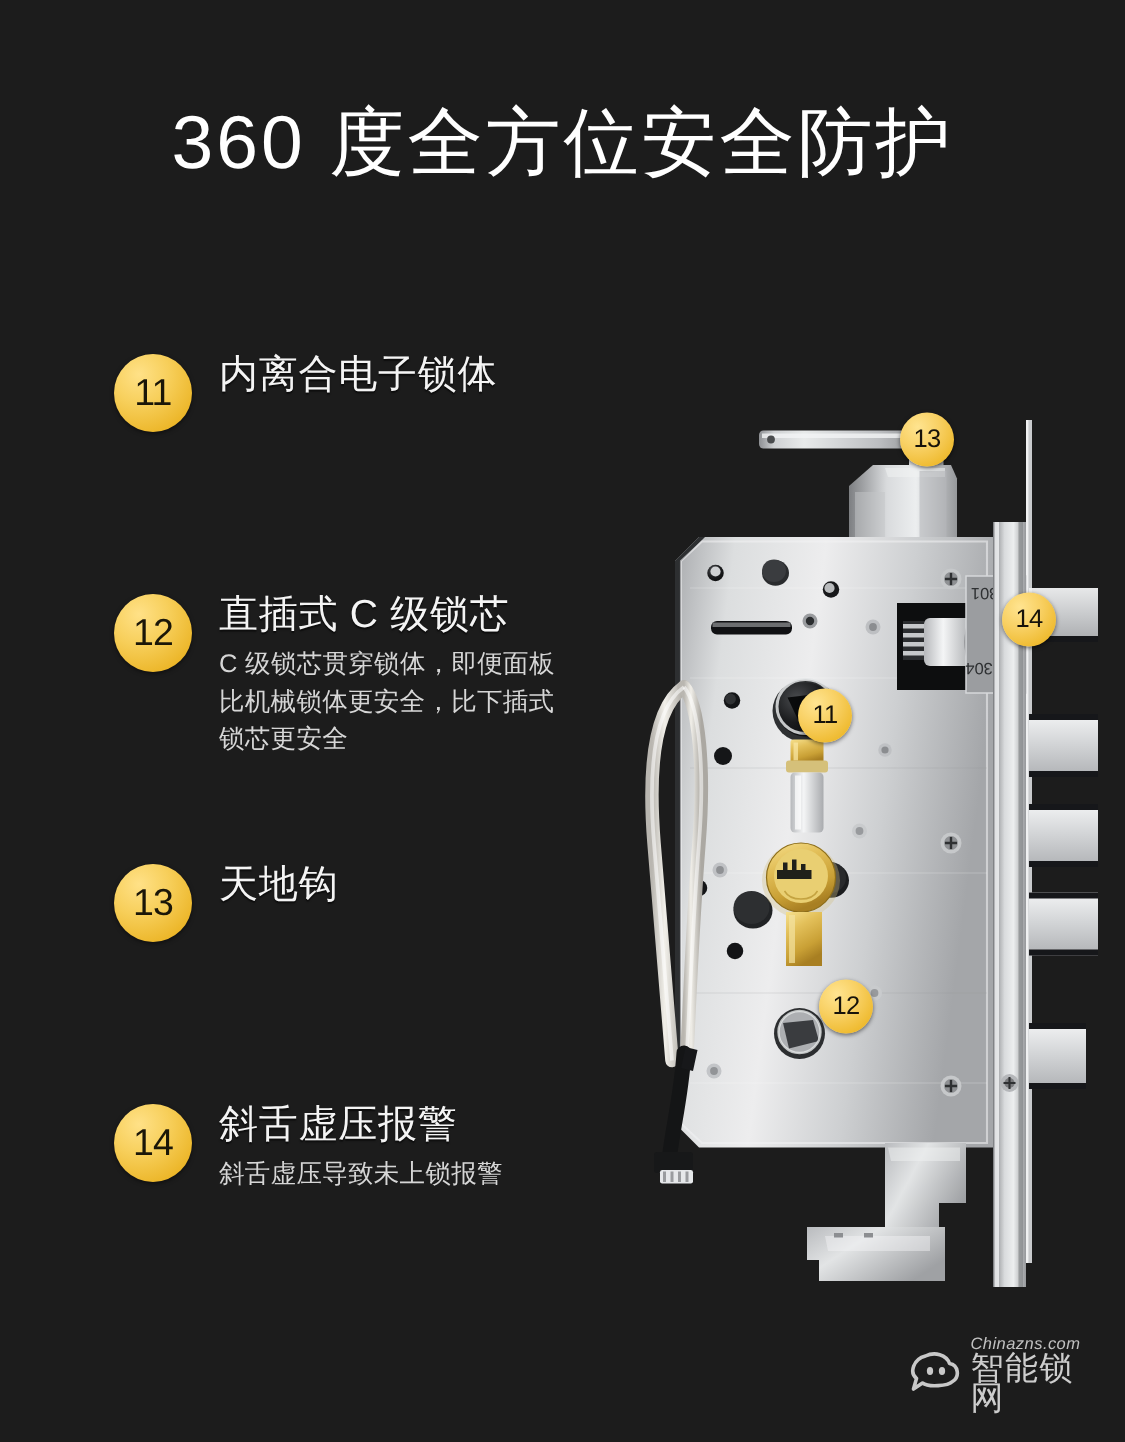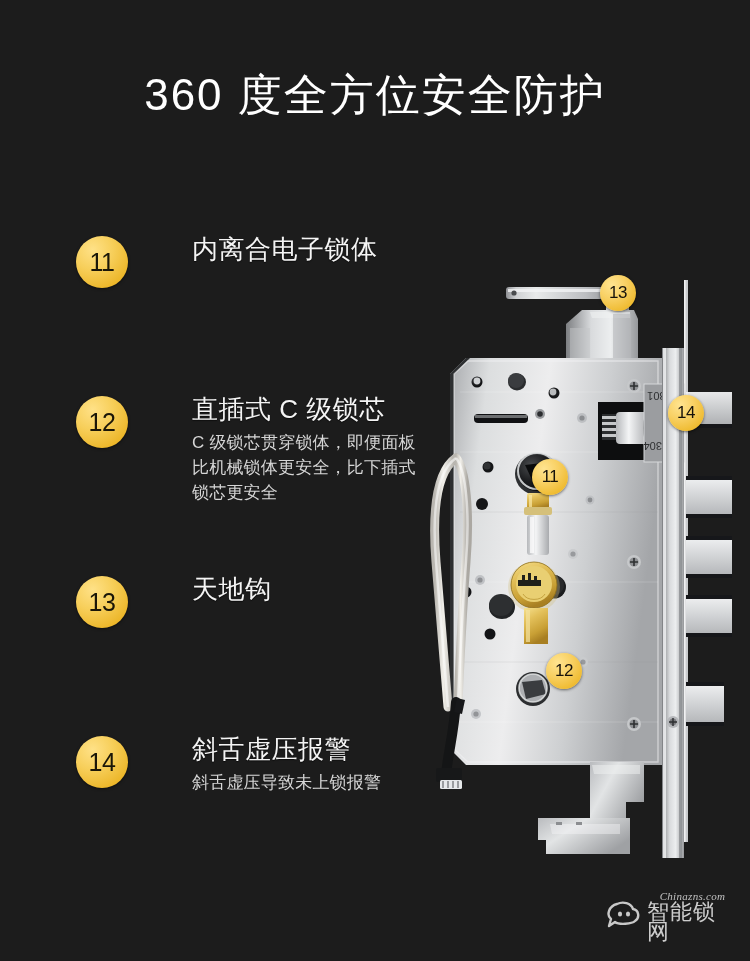--- a/index.html
+++ b/index.html
@@ -17,21 +17,21 @@
   }
 
   
   .page-title {
     position: absolute;
     left: 0;
     top: 66px;
     width: 750px;
     text-align: center;
     color: #ffffff;
-    font-size: 44px;
+    font-size: 50px;
     line-height: 58px;
     letter-spacing: 2px;
     font-weight: 400;
     white-space: nowrap;
   }
 
   
   .feature-list {
     position: absolute;
     left: 0;
@@ -58,21 +58,20 @@
     text-align: center;
     font-weight: 400;
     letter-spacing: -0.5px;
     box-shadow: 0 1px 3px rgba(0,0,0,0.5);
   }
   .feature-body {
     position: absolute;
     left: 70px;
     top: 0;
     width: 310px;
-    margin-left: 46px;
   }
   .feature-title {
     color: #f4f4f4;
     font-size: 26px;
     line-height: 34px;
     letter-spacing: 0.5px;
     white-space: nowrap;
     text-shadow: 0 1px 1px rgba(0,0,0,0.6);
   }
   .feature-desc {
@@ -129,23 +128,22 @@
     align-items: center;
     opacity: 0.88;
   }
   .wm-icon { flex: 0 0 auto; margin-right: 5px; }
   .wm-text { display: flex; flex-direction: column; justify-content: center; }
   .wm-domain {
     color: #d8d8d8;
     font-size: 11px;
     line-height: 12px;
     font-style: italic;
-    font-family: Liberation Serif, serif;
+    font-family: Liberation Sans, sans-serif;
     letter-spacing: 0.3px;
-    text-align: center;
   }
   .wm-name {
     color: #e6e6e6;
     font-size: 22px;
     line-height: 20px;
     letter-spacing: 1px;
   }
 </style>
 </head>
 <body style="background: rgb(28, 28, 28);">

